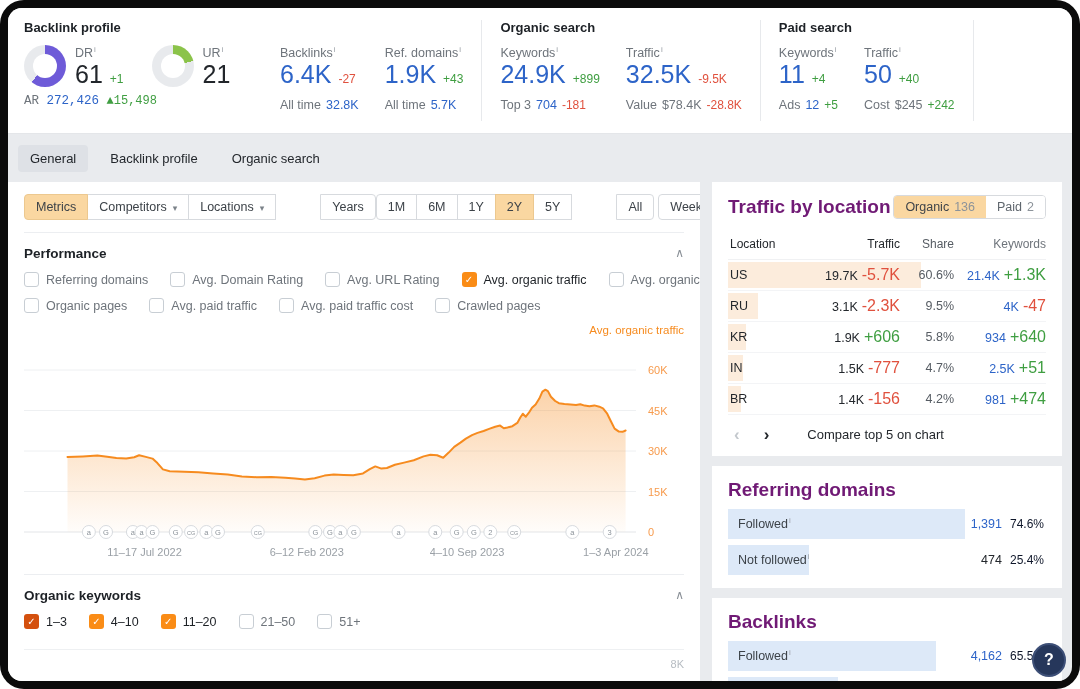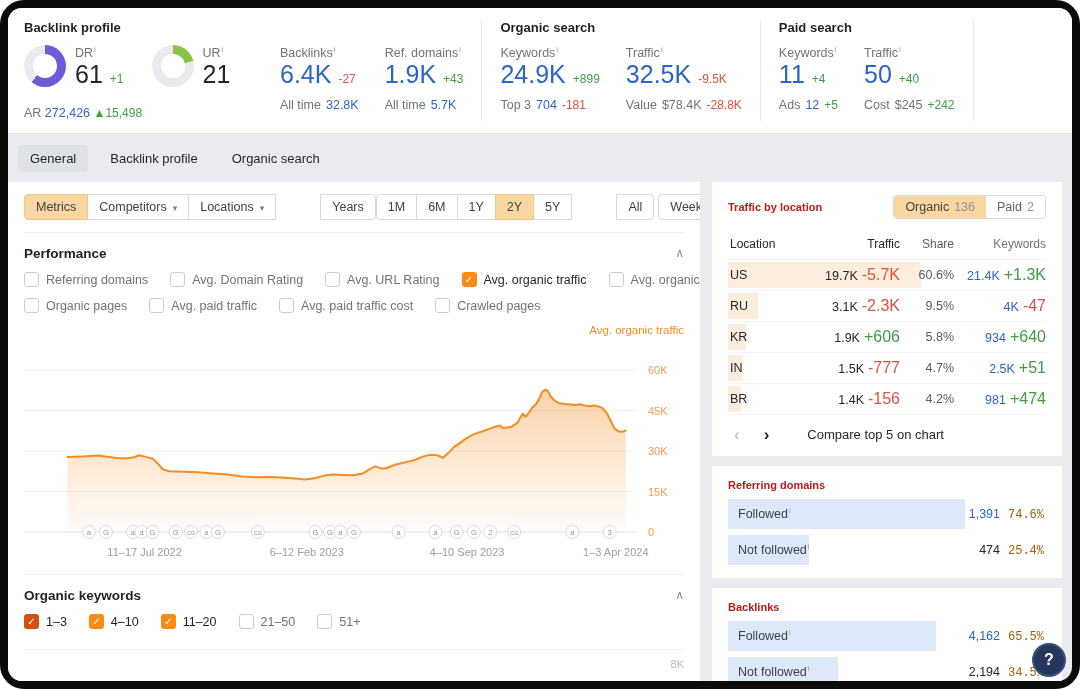--- a/index.html
+++ b/index.html
@@ -19,21 +19,21 @@
   .donut{width:42px;height:42px;border-radius:50%;position:relative;flex:none;background:#e8eaed;}
   .donut::after{content:"";position:absolute;inset:9px;border-radius:50%;background:#fff;}
   .db-col{display:flex;flex-direction:column;}
   .stat-label{font-size:12.5px;color:#6e747b;white-space:nowrap;}
   .stat-label sup{font-size:8px;color:#9aa0a6;margin-left:1px;}
   .stat-value{font-size:25px;color:#2d64c8;display:flex;align-items:baseline;gap:7px;white-space:nowrap;line-height:1.15;}
   .stat-value.dark{color:#22262b;}
   .delta{font-size:12px;}
   .pos{color:#3f9e41;}
   .neg{color:#e0513e;}
-  .ar-line{font-size:12.5px;color:#6e747b;margin-top:17px;white-space:nowrap;}
+  .ar-line{font-size:12.5px;color:#6e747b;margin-top:5px;white-space:nowrap;font-family:Liberation Mono, monospace;}
   .blue{color:#2d64c8;}
   .stat{display:flex;flex-direction:column;}
   .stat-sub{margin-top:9px;font-size:12.5px;color:#6e747b;display:flex;gap:5px;white-space:nowrap;}
 
   
   .tabs{height:48px;display:flex;align-items:center;gap:10px;padding:0 10px;flex:none;}
   .tab{font-size:13px;color:#23272c;padding:6px 12px;border-radius:4px;cursor:pointer;}
   .tab.active{background:#dee1e6;}
 
   
@@ -68,21 +68,21 @@
   .legend{text-align:right;color:#f68b1f;font-size:11.5px;margin-top:4px;}
   svg{display:block;}
 
   .ok-divider{border-top:1px solid #eceef1;margin-top:6px;}
   .mini-grid{border-top:1px solid #eef0f2;margin-top:20px;}
   .mini-axis{text-align:right;color:#b6bcc2;font-size:11px;padding-top:8px;}
 
   
   .panel{padding:13px 16px;}
   .panel-title-row{display:flex;justify-content:space-between;align-items:center;}
-  .panel-title{font-size:11px;font-weight:700;color:#b91c1c;}
+  .panel-title{font-size:19px;font-weight:700;color:#701a75;}
   .toggle{display:flex;border:1px solid #d7dade;border-radius:4px;overflow:hidden;}
   .tg{padding:4px 11px;font-size:12.5px;color:#5f666d;background:#fff;cursor:pointer;white-space:nowrap;}
   .tg.active{background:#fad7a1;color:#3f444a;}
   .tg .cnt{color:#8c939a;margin-left:5px;}
   .tbl-head{display:flex;font-size:12px;color:#6e747b;padding:12px 0 8px;border-bottom:1px solid #f0f1f3;margin-top:6px;}
   .loc-row{position:relative;display:flex;align-items:center;height:31px;font-size:12.5px;border-bottom:1px solid #f3f4f6;}
   .loc-bar{position:absolute;left:0;top:2px;bottom:2px;background:#fcecdc;}
   .c-loc{flex:1;color:#23272c;position:relative;padding-left:2px;}
   .c-tr{width:96px;text-align:right;position:relative;color:#23272c;white-space:nowrap;}
   .c-sh{width:54px;text-align:right;position:relative;color:#565c63;white-space:nowrap;}
@@ -95,21 +95,21 @@
   .loc-foot .cmp{margin-left:38px;}
 
   
   .bar-row{position:relative;height:30px;display:flex;align-items:center;justify-content:space-between;font-size:12.5px;margin-top:6px;}
   .bar-bg{position:absolute;left:0;top:0;height:100%;background:#dde9f8;}
   .bar-label{position:relative;color:#3c4248;padding-left:10px;}
   .bar-label sup{font-size:8px;color:#9aa0a6;margin-left:1px;}
   .bar-vals{position:relative;display:flex;gap:8px;align-items:baseline;padding-right:2px;}
   .bar-val{color:#23272c;}
   .bar-val.blue{color:#2d64c8;}
-  .bar-pct{color:#a16207;font-size:12px;font-family:Liberation Mono, monospace;}
+  .bar-pct{color:#0f172a;font-size:12px;}
 
   .help{position:absolute;right:14px;bottom:12px;width:34px;height:34px;border-radius:50%;background:#26375b;color:#fff;font-size:16px;font-weight:700;border:2px solid #3d4f77;display:flex;align-items:center;justify-content:center;cursor:pointer;}
 </style>
 </head>
 <body>
 
 <div class="frame">
   <div class="app">
 
     <header class="topcard">

